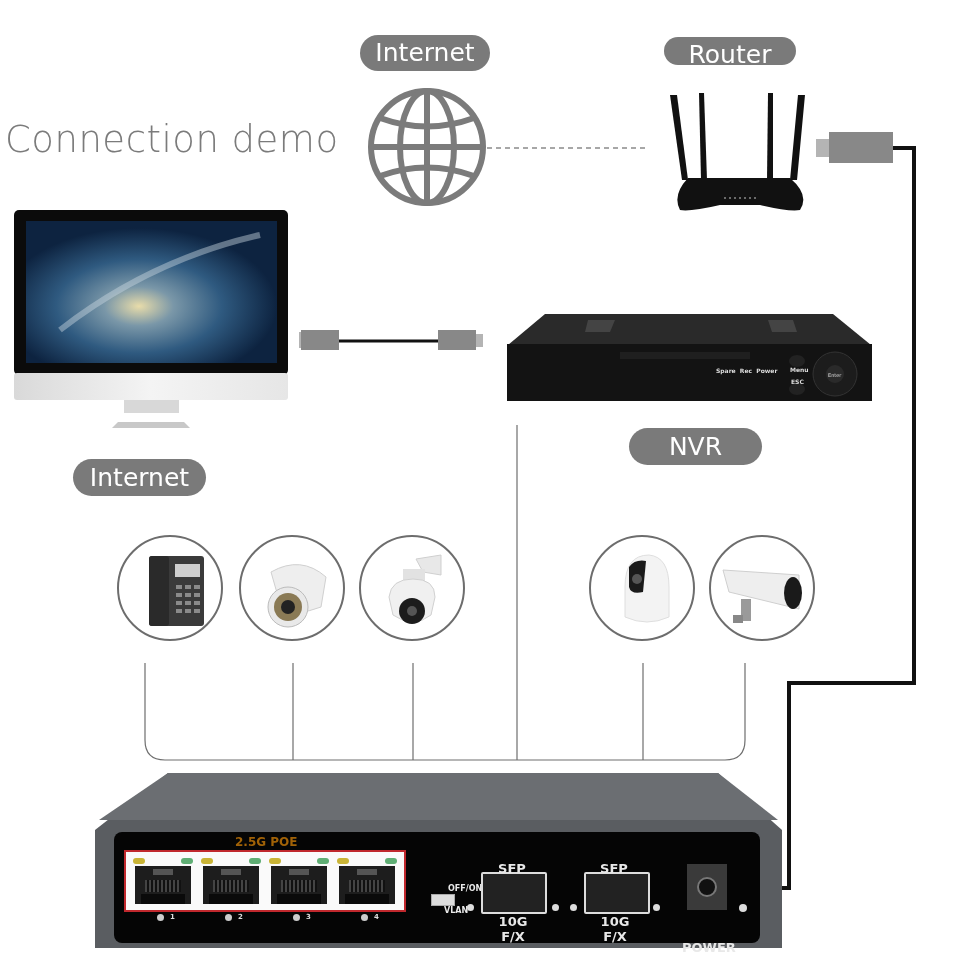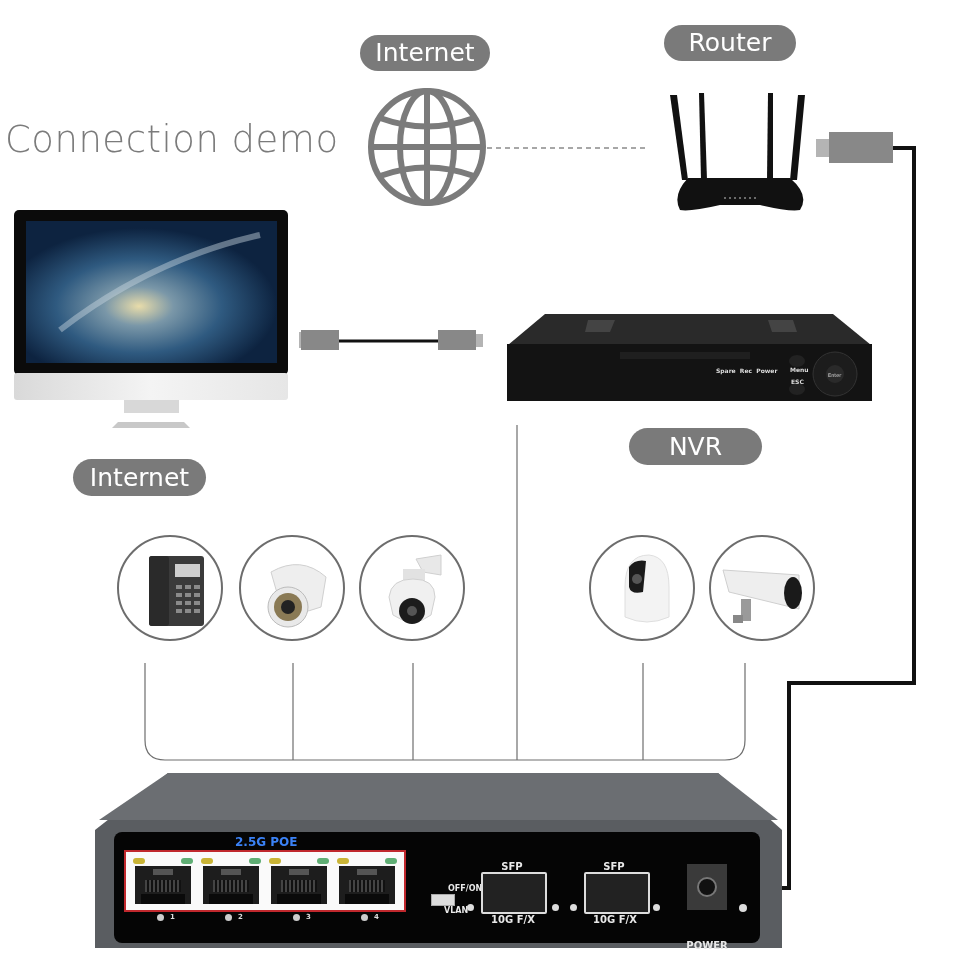--- a/index.html
+++ b/index.html
@@ -2,29 +2,29 @@
 <html><head>
 <meta charset="utf-8">
 <style>
   html, body { margin:0; padding:0; background:#ffffff; }
   body { width:960px; height:960px; position:relative; overflow:hidden; font-family:"DejaVu Sans", sans-serif; }
   .abs { position:absolute; }
   .pill { position:absolute; background:#7a7a7a; color:#fff; border-radius:20px; text-align:center; font-family:"DejaVu Sans", sans-serif; }
   #title { left:5px; top:118px; font-size:37px; color:#7b7b7b; letter-spacing:0.5px; font-weight:300; }
   svg { position:absolute; left:0; top:0; }
   .dev-circle { position:absolute; width:102px; height:102px; border:2px solid #6d6d6d; border-radius:50%; background:#fff; overflow:hidden; }
-  .plabel { position:absolute; font-size:10px; color:#e8e8e8; font-weight:bold; font-family:"DejaVu Sans", sans-serif; text-align:center; }
+  .plabel { position:absolute; font-size:13px; color:#e8e8e8; font-weight:bold; font-family:"DejaVu Sans", sans-serif; text-align:center; }
 </style>
 </head>
 <body>
 
 <div id="title" class="abs">Connection demo</div>
 
 <div class="pill" style="left:360px;top:35px;width:130px;height:36px;line-height:36px;font-size:25px;">Internet</div>
-<div class="pill" style="left:664px;top:25px;width:132px;height:36px;line-height:36px;font-size:25px;">Router</div>
+<div class="pill" style="left:664px;top:37px;width:132px;height:28px;line-height:36px;font-size:25px;">Router</div>
 <div class="pill" style="left:73px;top:459px;width:133px;height:37px;line-height:37px;font-size:25px;">Internet</div>
 <div class="pill" style="left:629px;top:428px;width:133px;height:37px;line-height:37px;font-size:25px;">NVR</div>
 
 <svg width="960" height="960">
 
   <line x1="487" y1="148" x2="648" y2="148" stroke="#8a8a8a" stroke-width="1.3" stroke-dasharray="5,4"></line>
 
   <polyline points="893,148 914,148 914,683 789,683 789,888 775,888" fill="none" stroke="#111" stroke-width="4"></polyline>
 
   <line x1="337" y1="341" x2="440" y2="341" stroke="#111" stroke-width="3"></line>
@@ -168,21 +168,21 @@
   </svg>
 </div>
 
 <svg width="960" height="960" style="pointer-events:none;">
   <polygon points="168,773 718,773 782,830 782,948 95,948 95,830" fill="#5a5d61"></polygon>
   <polygon points="168,773 718,773 778,820 99,820" fill="#6b6e72"></polygon>
   <rect x="114" y="832" width="646" height="111" rx="8" fill="#050505"></rect>
   <rect x="125" y="851" width="280" height="60" fill="#fafafa" stroke="#c0282d" stroke-width="2"></rect>
 </svg>
 
-<div class="abs" style="left:235px;top:835px;font-size:12px;color:#3b82f6;font-weight:bold;">2.5G POE</div>
+<div class="abs" style="left:235px;top:835px;font-size:12px;color:#a16207;font-weight:bold;">2.5G POE</div>
 
 <div id="rj45-row" class="abs" style="left:131px;top:856px;width:270px;height:54px;">
     <div style="position: absolute; left: 0px; top: 0px; width: 64px; height: 52px;">
       <div style="position:absolute;left:2px;top:2px;width:12px;height:6px;border-radius:3px;background:#c9b436;"></div>
       <div style="position:absolute;right:2px;top:2px;width:12px;height:6px;border-radius:3px;background:#5fae74;"></div>
       <div style="position:absolute;left:4px;top:10px;width:56px;height:38px;background:#1d1d1d;">
         <div style="position:absolute;left:18px;top:3px;width:20px;height:6px;background:#555;"></div>
         <div style="position:absolute;left:10px;top:14px;width:36px;height:12px;background:repeating-linear-gradient(90deg,#444 0 2px,#111 2px 4px);"></div>
         <div style="position:absolute;left:6px;top:28px;width:44px;height:10px;background:#0a0a0a;"></div>
       </div>

